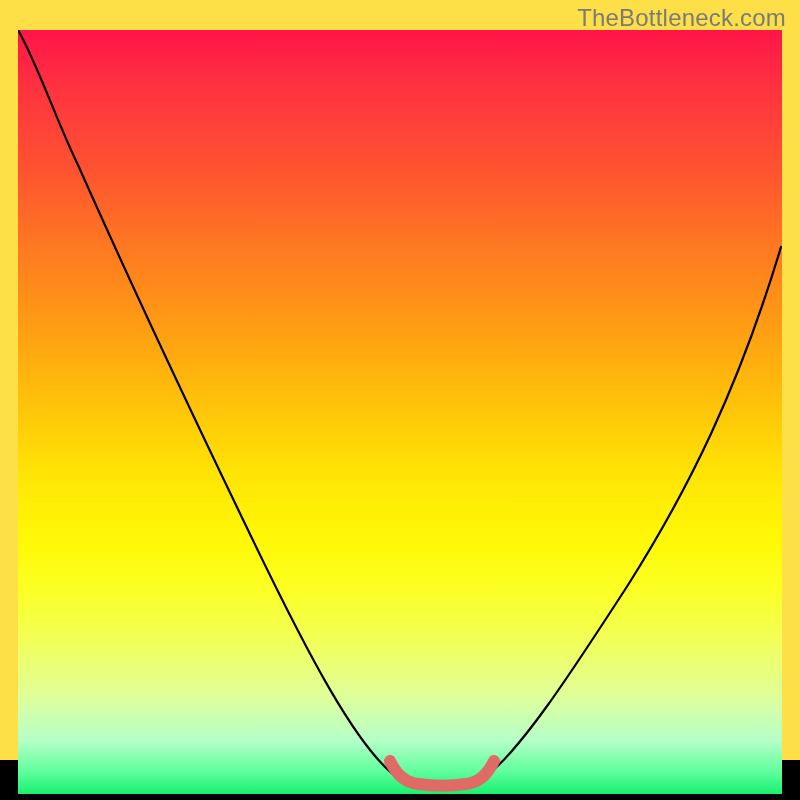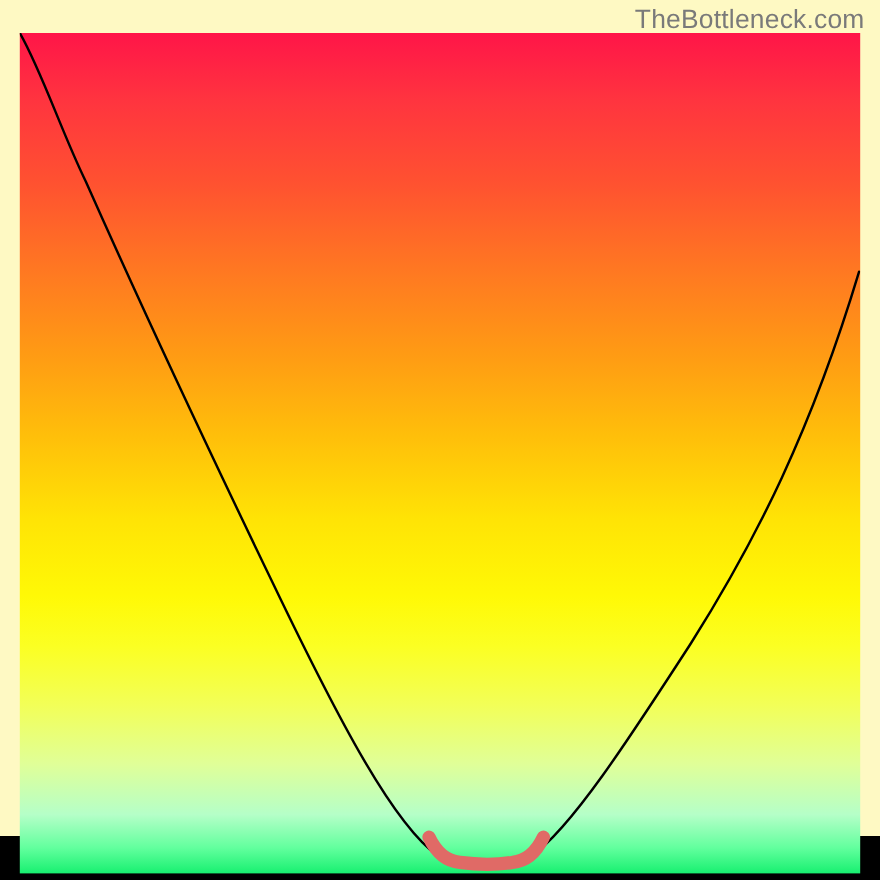--- a/index.html
+++ b/index.html
@@ -7,21 +7,21 @@
     padding: 0;
     width: 800px;
     height: 800px;
     background: #000;
     overflow: hidden;
   }
   .outer {
     position: relative;
     width: 800px;
     height: 760px;
-    background: #fef9c3;
+    background: #fde047;
   }
   .watermark {
     position: absolute;
     top: 4px;
     right: 14px;
     font-family: Arial, Helvetica, sans-serif;
     font-size: 24px;
     color: #7a7a7a;
     font-weight: 400;
     letter-spacing: 0.2px;

